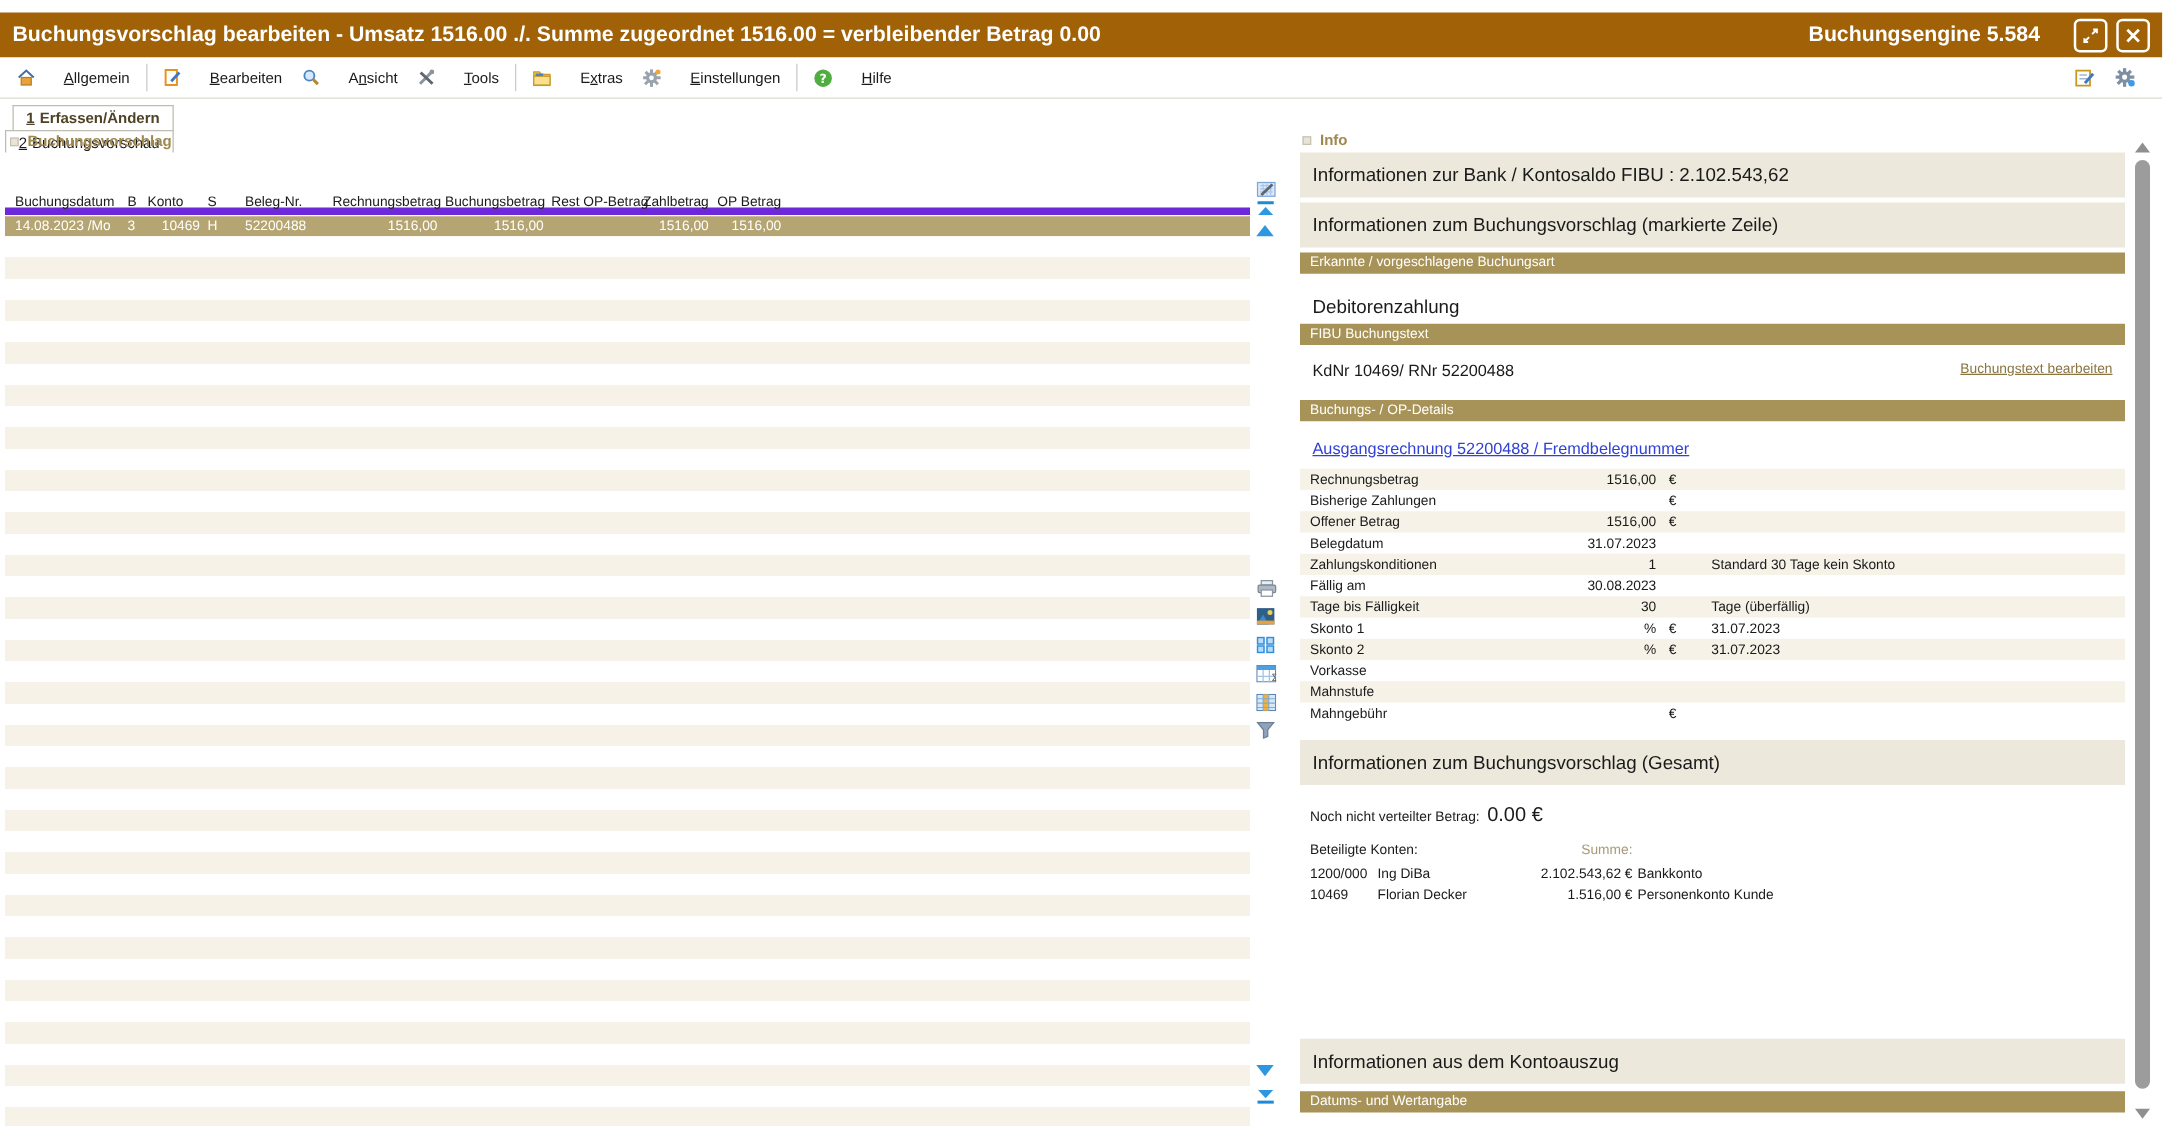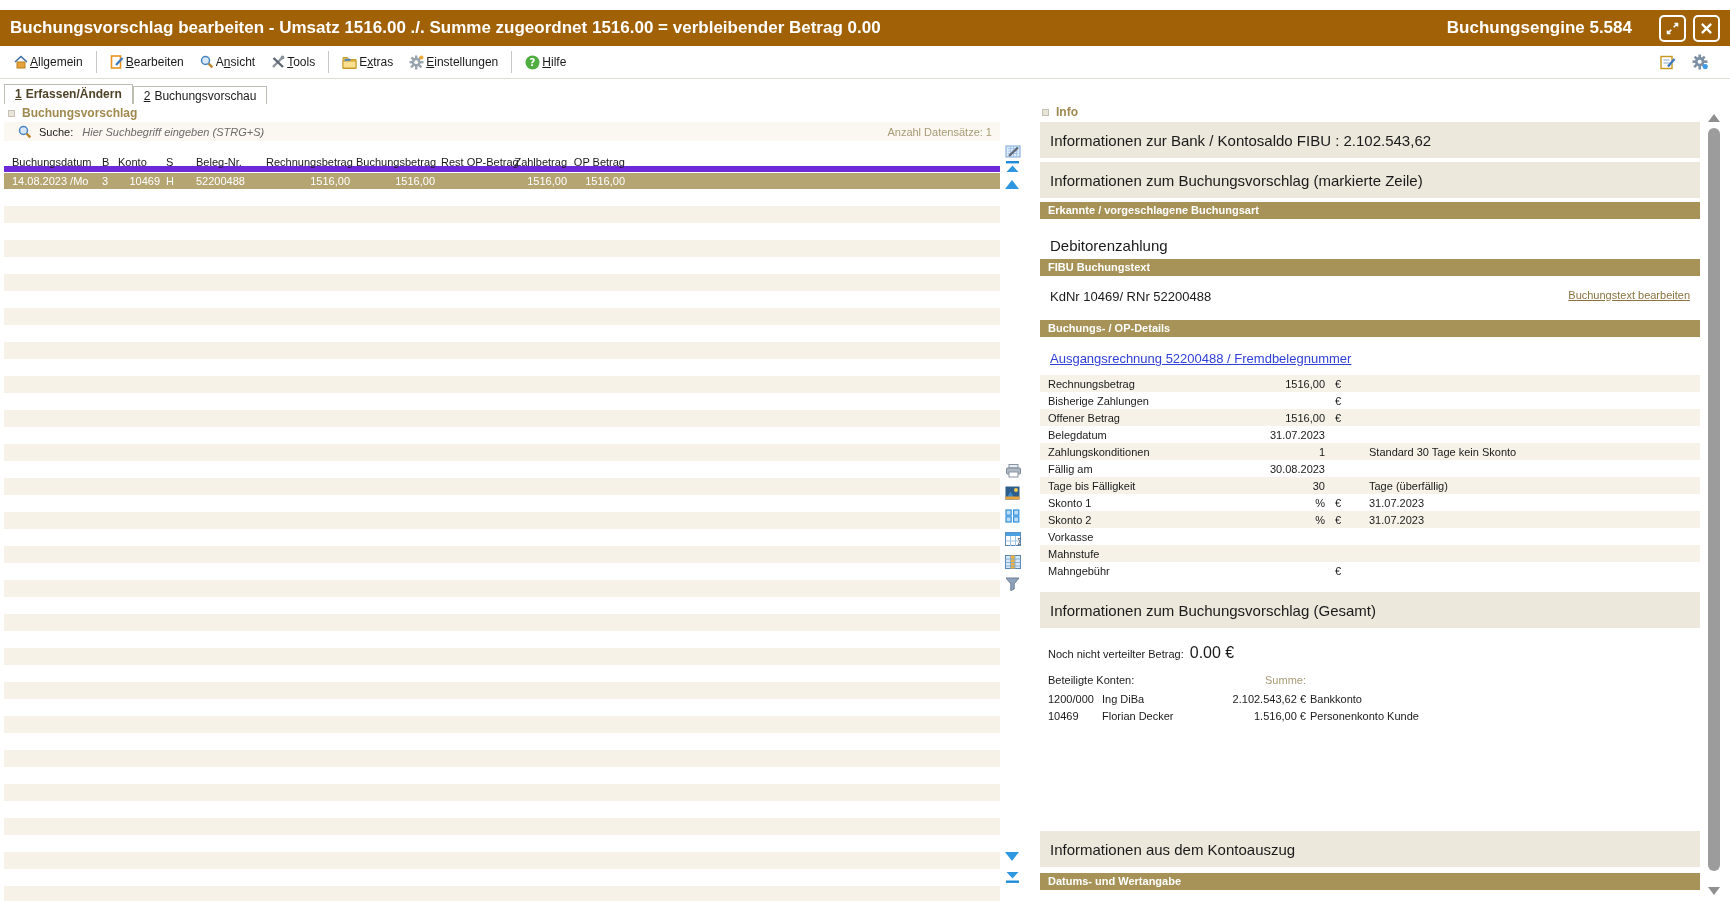--- a/index.html
+++ b/index.html
@@ -22,28 +22,28 @@
     width:27px; height:27px; border:2px solid #fff; border-radius:5px;
     display:flex; align-items:center; justify-content:center; margin-left:7px; cursor:pointer;
   }
 
   
   .menubar {
     position:absolute; left:0; top:46px; width:1730px; height:33px;
     background:#fff; border-bottom:1px solid #DFDCD2;
     display:flex; align-items:center; padding:0 6px; font-size:12px;
   }
-  .menu-item { display:flex; align-items:center; gap:2px; padding:4px 8px; cursor:pointer; white-space:nowrap; }
+  .menu-item { display:flex; align-items:center; gap:23px; padding:4px 8px; cursor:pointer; white-space:nowrap; }
   .menu-sep  { width:1px; height:22px; background:#C9C9C9; margin:0 5px; }
   .mn-key { text-decoration:underline; }
   .menubar-right { margin-left:auto; display:flex; gap:16px; margin-right:16px; align-items:center; }
   .mi { display:inline-flex; }
 
   
-  .tabs { position:absolute; left:4px; top:84px; height:20px; display:flex; align-items:flex-end; }
+  .tabs { position:absolute; left:4px; top:84px; height:20px; display:flex; align-items:flex-end;flex-direction:column; }
   .tab {
     padding:2px 10px 3px; font-size:12px; background:#fff;
     border:1px solid #BDBDB3; border-bottom:none; cursor:pointer; white-space:nowrap;
   }
   .tab.active { font-weight:bold; color:#4f4327; height:20px; }
   .tab.inactive { height:18px; }
   .tab .tab-num { text-decoration:underline; margin-right:4px; }
 
   
   .lgroup { position:absolute; left:8px; top:106px; display:flex; align-items:center;
@@ -85,21 +85,21 @@
 
   
   .info { position:absolute; left:1040px; top:104px; width:660px; }
   .igroup { height:16px; margin-bottom:2px; display:flex; align-items:center;
             color:#A0894F; font-weight:bold; font-size:12px; padding-left:2px; }
   .bar {
     height:36px; background:#EDE8DC; display:flex; align-items:center;
     padding:0 10px; font-size:15px; margin-bottom:4px; white-space:nowrap;
   }
   .thdr {
-    height:17px; background:#A79357; color:#fff; font-weight:bold; font-size:11px;
+    height:17px; background:#A79357; color:#fff; font-weight:normal; font-size:11px;
     padding:2px 8px 0; white-space:nowrap;
   }
   .booking-type { padding:18px 10px 5px; font-size:15px; }
   .fibu-row { height:44px; padding:13px 10px 0; display:flex; align-items:flex-start;
               justify-content:space-between; font-size:13px; }
   .link-tan { font-size:11px; color:#8A7440; text-decoration:underline; cursor:pointer; }
   .inv-row { height:38px; padding:14px 10px 0; font-size:13px; }
   .link-blue { color:#3141D6; text-decoration:underline; cursor:pointer; }
 
   .drow { height:17px; display:flex; align-items:center; padding:0 10px 0 8px; font-size:11px; white-space:nowrap; }
@@ -267,31 +267,20 @@
     <div class="tab inactive">
       <span class="tab-num">2</span><span>Buchungsvorschau</span>
     </div>
   </div>
 
   <div class="lgroup">
     <span class="gsq"></span>
     <span>Buchungsvorschlag</span>
   </div>
 
-  <div class="search-row">
-    <span class="mi">
-      <svg width="14" height="14" viewBox="0 0 14 14">
-          <circle cx="5.5" cy="5.5" r="4" fill="#d9e8f8" stroke="#4a85c2" stroke-width="1.5"></circle>
-          <line x1="8.7" y1="8.7" x2="12.3" y2="12.3" stroke="#b8862e" stroke-width="2.4"></line>
-        </svg>
-    </span>
-    <span class="search-label">Suche:</span>
-    <span class="search-ph">Hier Suchbegriff eingeben (STRG+S)</span>
-    <span class="rec-count">Anzahl Datensätze: 1</span>
-  </div>
 
   <div class="thead">
     <span>Buchungsdatum</span>
     <span>B</span>
     <span>Konto</span>
     <span>S</span>
     <span>Beleg-Nr.</span>
     <span class="num">Rechnungsbetrag</span>
     <span class="num">Buchungsbetrag</span>
     <span class="num">Rest OP-Betrag</span>

